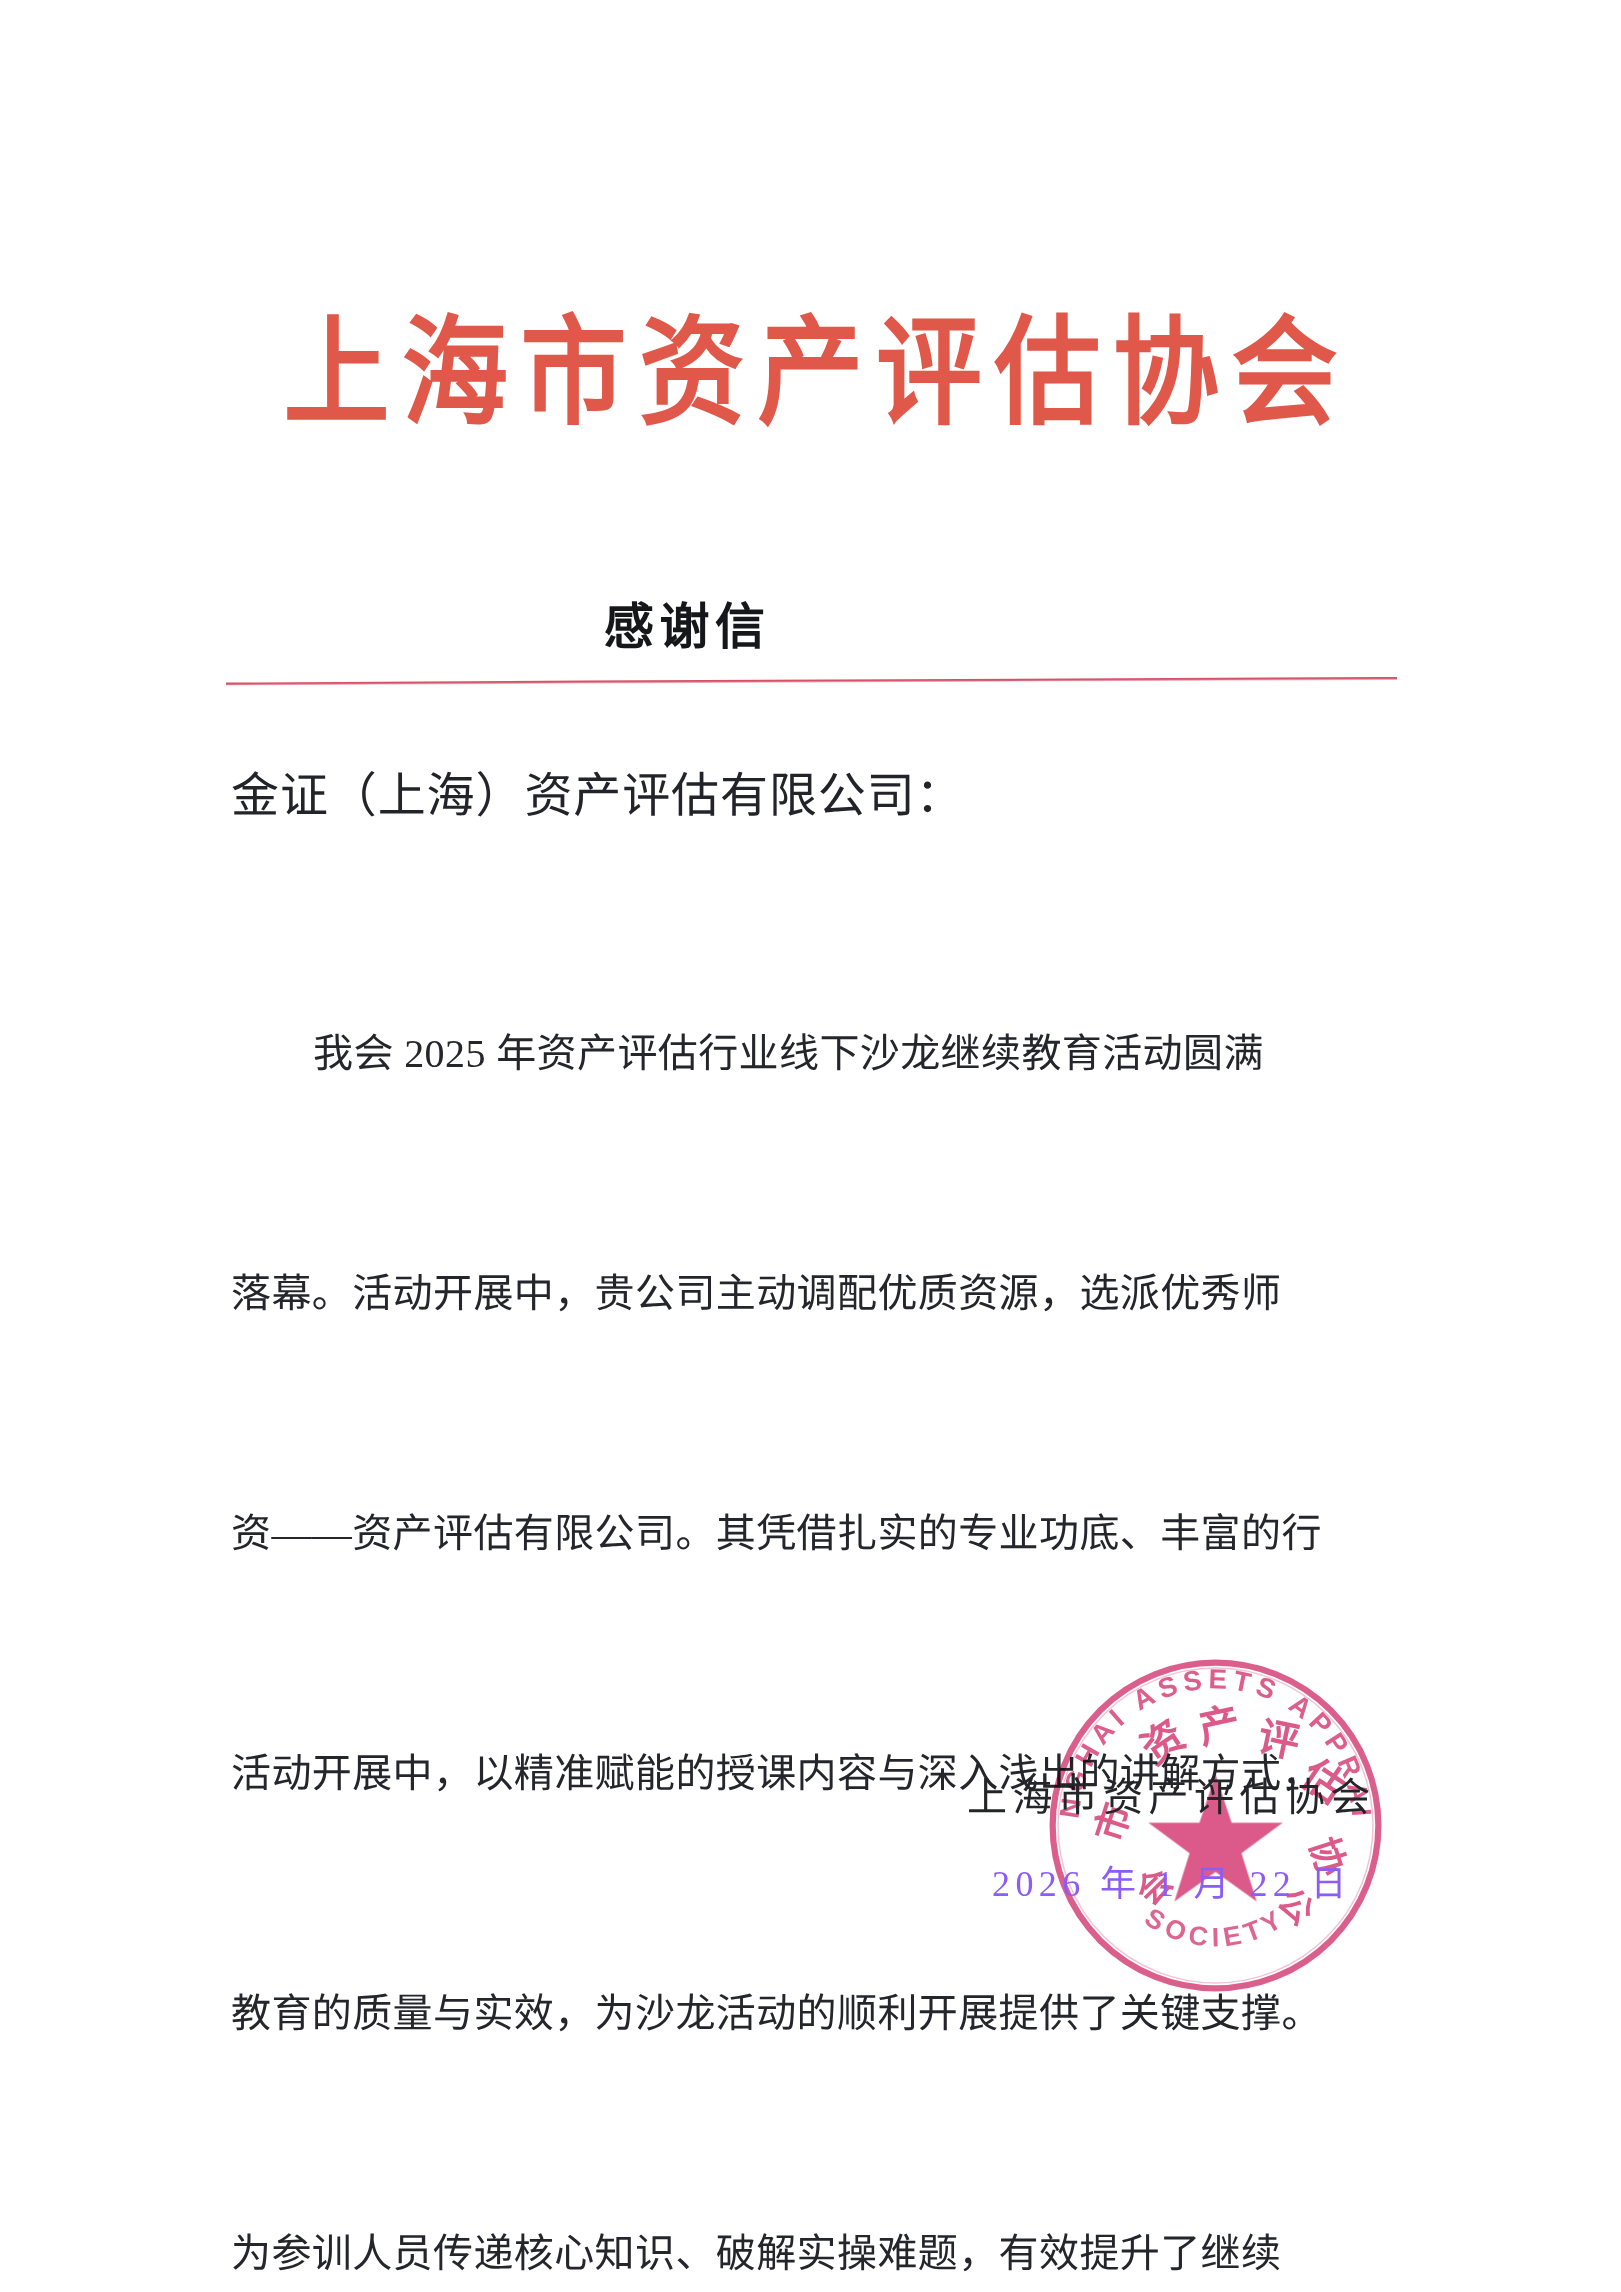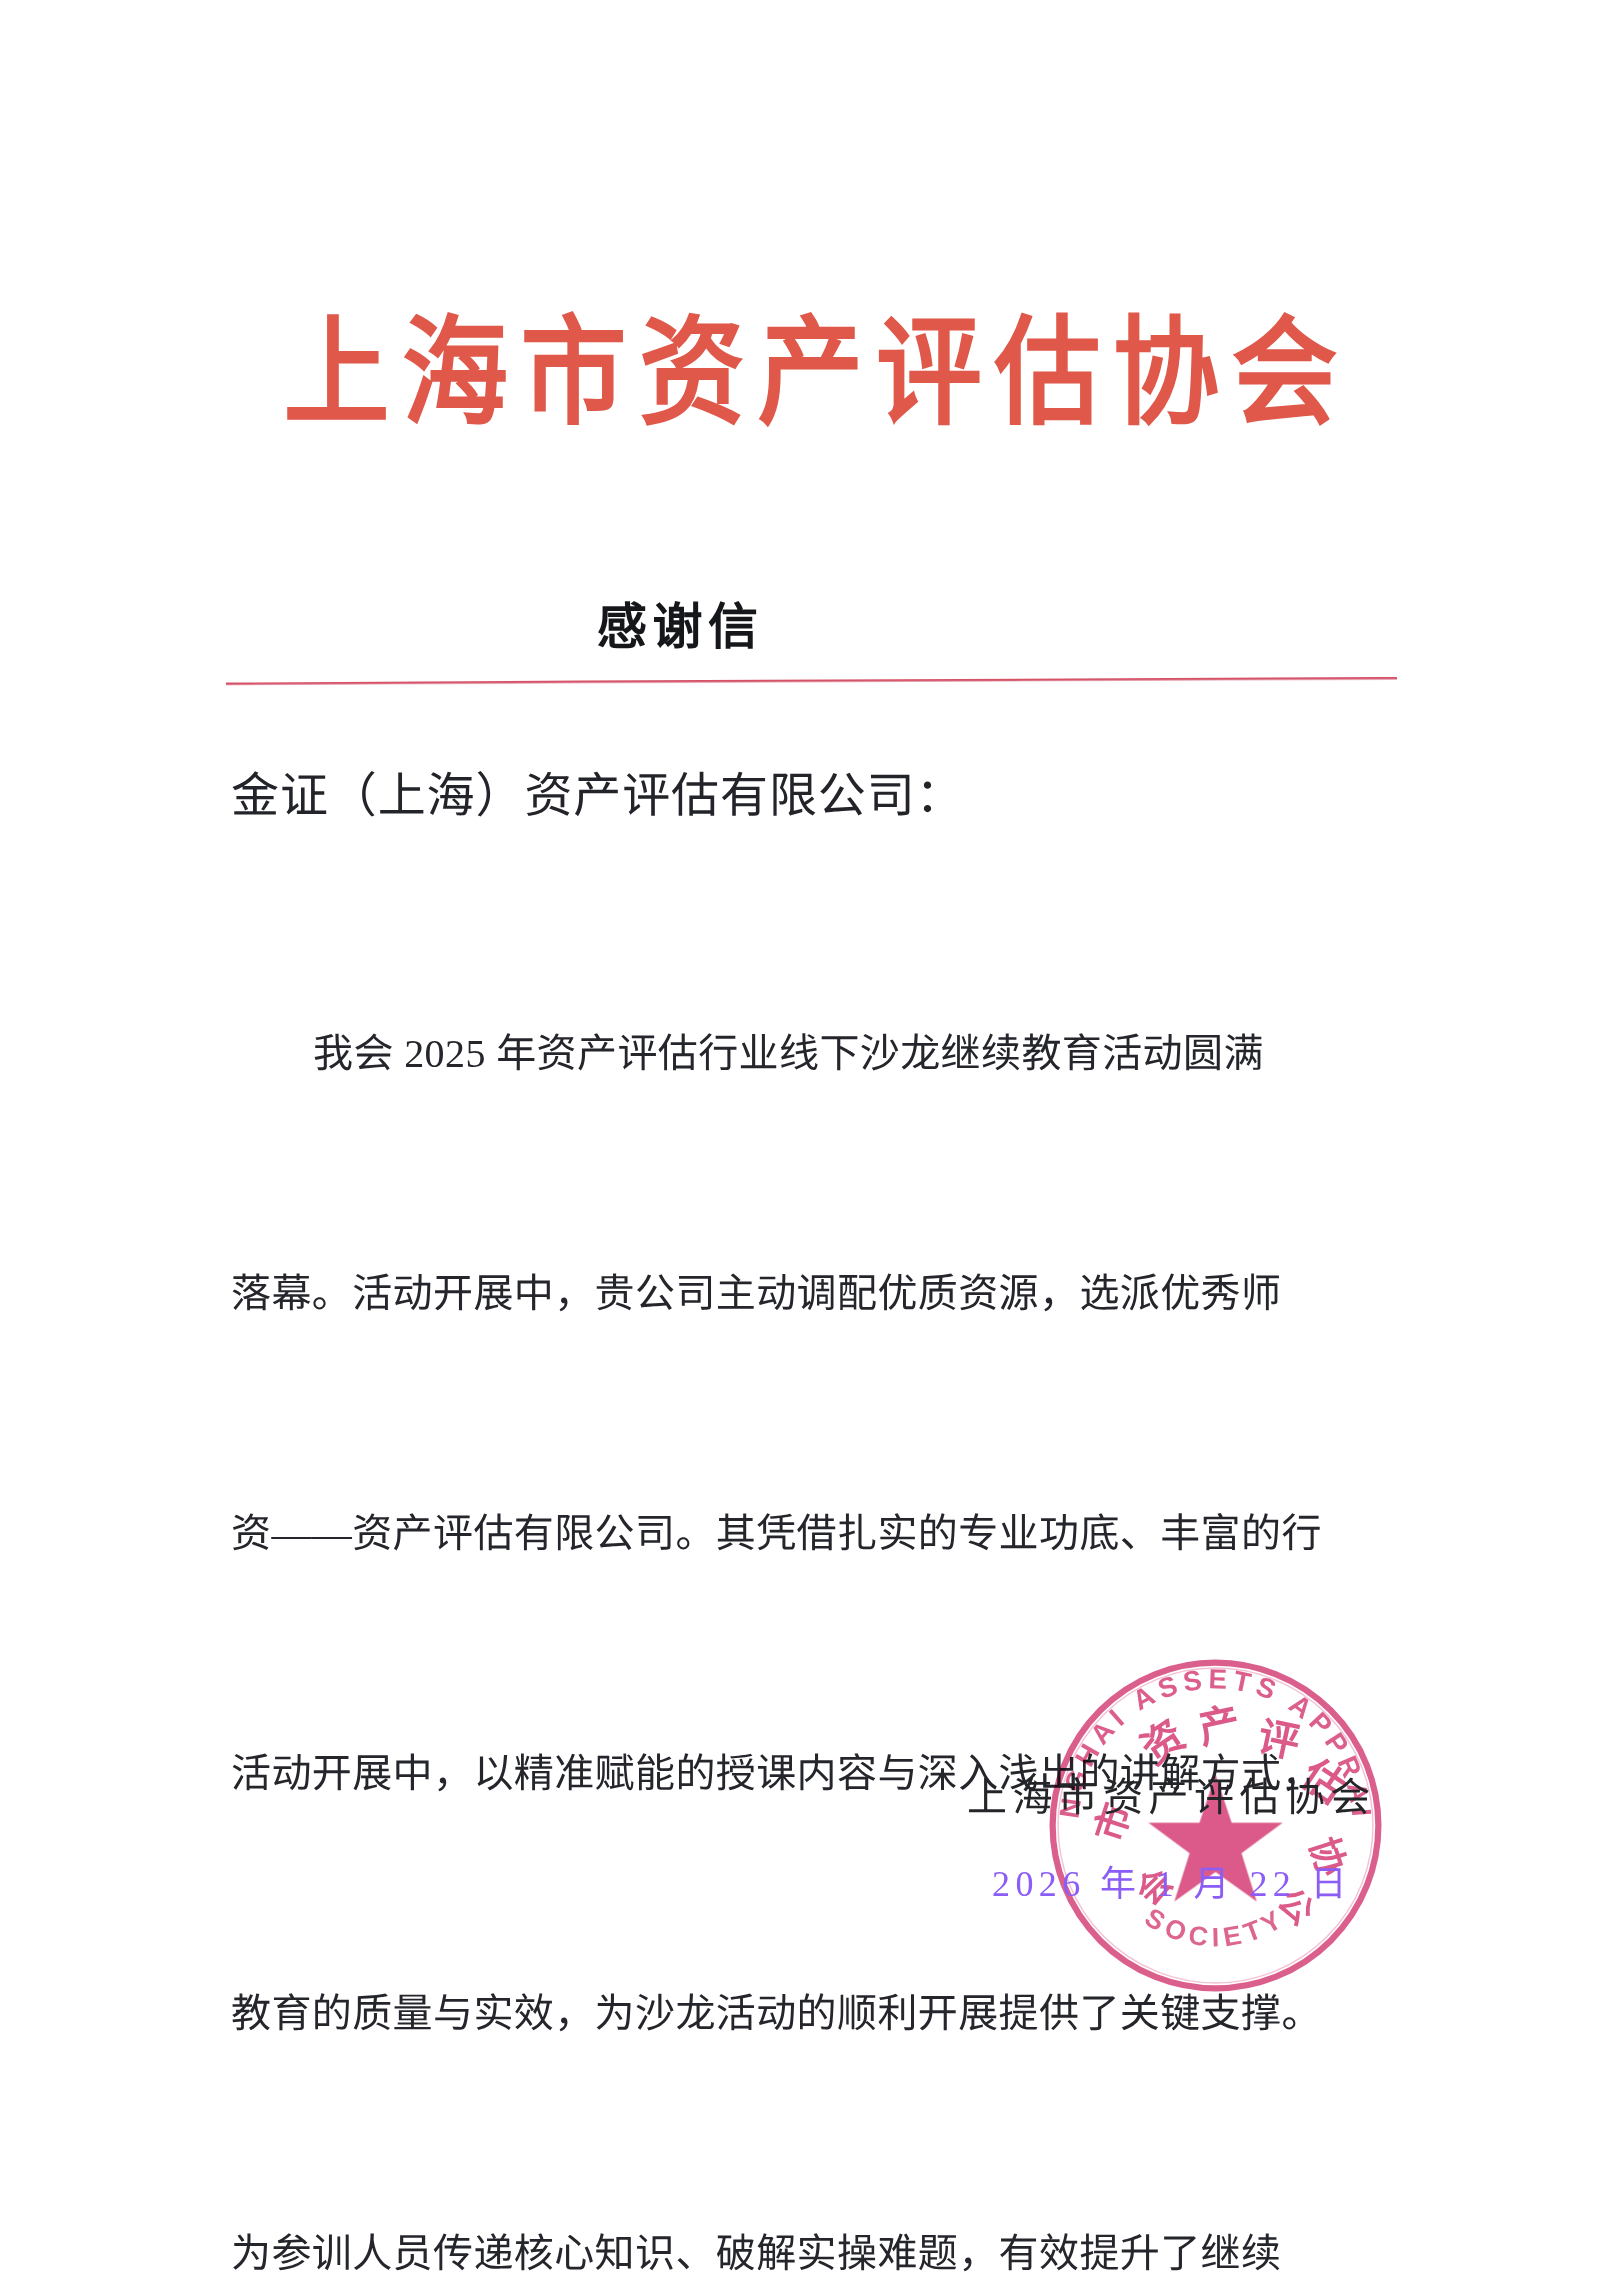--- a/index.html
+++ b/index.html
@@ -44,21 +44,21 @@
     text-indent: 12.5px;
     transform: scaleY(1.12);
     transform-origin: center top;
     white-space: nowrap;
   }
 
   
   .doc-title {
     position: absolute;
     top: 602px;
-    left: 8px;
+    left: 15px;
     width: 1339px;
     text-align: center;
     line-height: 1;
   }
   .doc-title-text {
     display: inline-block;
     font-size: 50px;
     font-weight: 700;
     letter-spacing: 5.4px;
     text-indent: 5.4px;

